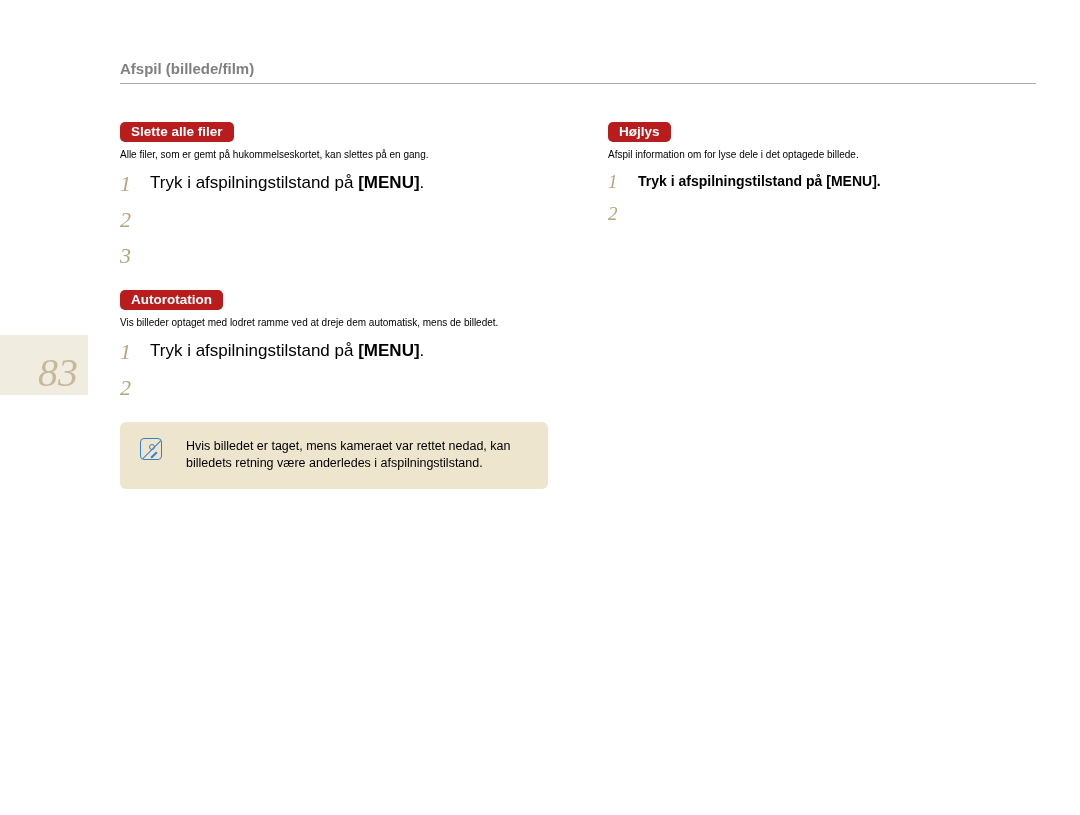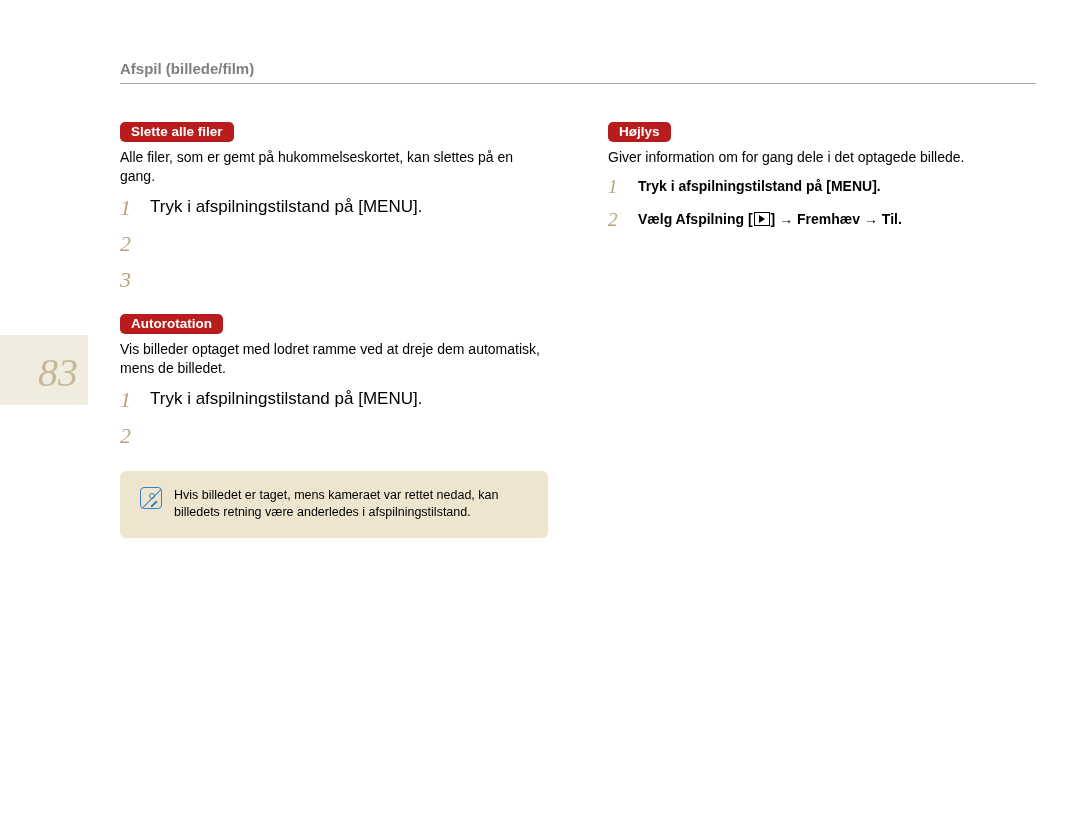--- a/index.html
+++ b/index.html
@@ -35,21 +35,21 @@
     display: inline-block;
     background: #b91c1c;
     color: #fff;
     font-weight: bold;
     font-size: 13.5px;
     border-radius: 5px;
     padding: 2px 11px 3px 11px;
     margin-bottom: 6px;
   }
   .desc {
-    font-size: 14px;
+    font-size: 10px;
     line-height: 1.35;
     margin: 0 0 10px 0;
   }
   ol.steps {
     list-style: none;
     padding: 0;
     margin: 0 0 22px 0;
   }
   ol.steps li {
     display: flex;
@@ -69,21 +69,21 @@
     font-size: 17px;
     line-height: 1.35;
   }
   ol.steps.small li .txt {
     font-size: 14px;
     font-weight: bold;
   }
   ol.steps.small li .num {
     font-size: 19px;
   }
-  .bold { font-weight: normal; margin-top: 24px; }
+  .bold { font-weight: bold; margin-top: 24px; }
   .play-icon {
     display: inline-block;
     width: 16px;
     height: 14px;
     border: 1.5px solid currentColor;
     position: relative;
     vertical-align: -2px;
     margin: 0 1px;
   }
   .play-icon::after {
@@ -92,21 +92,21 @@
     left: 4px; top: 2px;
     border-left: 6px solid currentColor;
     border-top: 4.5px solid transparent;
     border-bottom: 4.5px solid transparent;
   }
   .note {
     background: #eee5cf;
     border-radius: 6px;
     padding: 16px 20px 16px 20px;
     display: flex;
-    gap: 12px;
+    gap: 24px;
     margin-top: 20px;
   }
   .note-icon {
     width: 22px; height: 22px;
     border: 1.5px solid #3a80c6;
     border-radius: 4px;
     position: relative;
     flex-shrink: 0;
     color: #3a80c6;
     overflow: hidden;
@@ -145,21 +145,21 @@
     width: 88px;
     padding-right: 10px;
     text-align: right;
     font-family: Georgia, 'Times New Roman', serif;
     font-style: italic;
     color: #c7b89a;
     font-size: 40px;
     background: #f1ece0;
     line-height: 1;
     padding-top: 18px;
-    height: 70px;
+    height: 60px;
   }
 </style>
 </head>
 <body>
 
 <div class="pagenum">83</div>
 
 <div class="page">
   <div class="breadcrumb">Afspil (billede/film)</div>
 
@@ -196,26 +196,25 @@
       <div class="note">
         <div class="note-icon">
             <span class="pen"></span>
           </div>
         <div class="note-txt">Hvis billedet er taget, mens kameraet var rettet nedad, kan billedets retning være anderledes i afspilningstilstand.</div>
       </div>
     </div>
 
     <div class="col">
       <div class="pill">Højlys</div>
-      <p class="desc">Giver information om for gang dele i det optagede billede.</p>
+      <p class="desc">Afspil information om for lyse dele i det optagede billede.</p>
       <ol class="steps small">
         <li>
           <span class="num">1</span>
           <span class="txt">Tryk i afspilningstilstand på [MENU].</span>
         </li>
         <li>
           <span class="num">2</span>
-          <span class="txt"><span>Vælg Afspilning [</span><span class="play-icon"></span><span>] → Fremhæv → Til.</span></span>
         </li>
       </ol>
     </div>
   </div>
 </div>
 
 </body></html>

